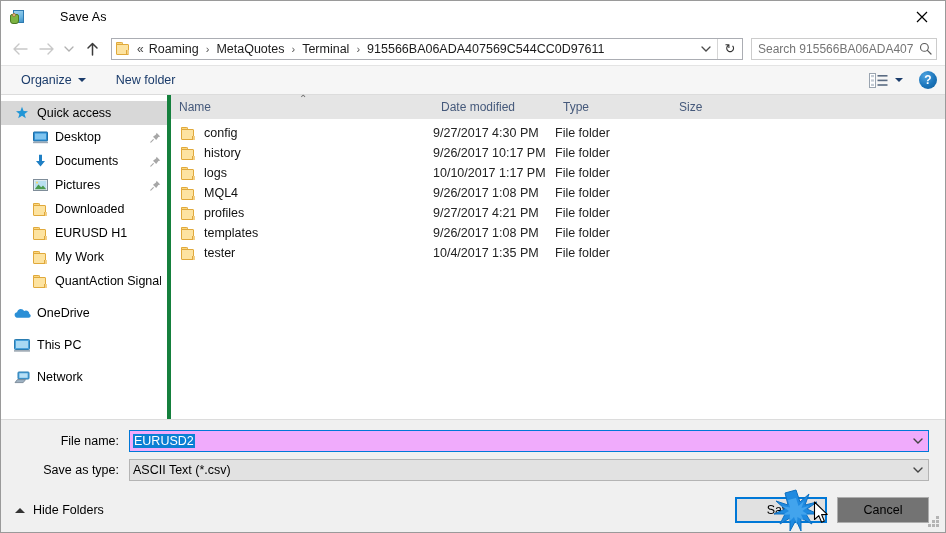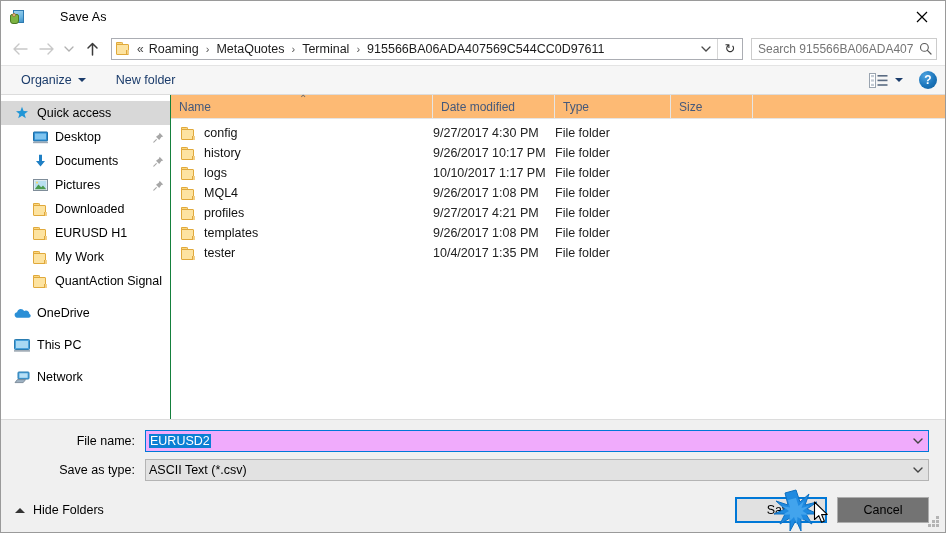--- a/index.html
+++ b/index.html
@@ -194,21 +194,21 @@
   
   .body {
     flex: 1 1 auto;
     display: flex;
     min-height: 0;
     background: #ffffff;
   }
   .sidebar {
     width: 170px; flex: 0 0 170px;
     background: #ffffff;
-    border-right: 1px solid #15803d;
+    border-right: 4px solid #15803d;
     padding-top: 6px;
     box-sizing: border-box;
     overflow: hidden;
   }
   .side-item {
     height: 24px;
     display: flex; align-items: center;
     font-size: 12.5px;
     color: #000;
     padding-right: 6px;
@@ -263,21 +263,21 @@
     flex: 1 1 auto;
     display: flex; flex-direction: column;
     min-width: 0;
     background: #fff;
   }
   .col-head {
     height: 23px; min-height: 23px;
     display: flex; align-items: center;
     border-bottom: 1px solid #e5e5e5;
     position: relative;
-    background: #fdba74;
+    background: #e5e5e5;
   }
   .col {
     font-size: 12px; color: #45597b;
     padding-left: 8px;
     height: 23px;
     display: flex; align-items: center;
     box-sizing: border-box;
     border-right: 1px solid #e5e5e5;
     position: relative;
   }
@@ -305,21 +305,21 @@
   }
   .row .c-name .folder { margin-right: 8px; }
   .row .c-date { width: 122px; flex: 0 0 122px; color:#222; }
   .row .c-type { width: 116px; flex: 0 0 116px; color:#222; }
   .row .c-size { width: 82px; flex: 0 0 82px; }
 
   
   .form {
     background: #f0f0f0;
     border-top: 1px solid #dcdcdc;
-    padding: 10px 16px 0 32px;
+    padding: 10px 16px 0 16px;
     min-height: 64px;
     box-sizing: border-box;
   }
   .form-row {
     display: flex; align-items: center;
     margin-bottom: 7px;
   }
   .form-label {
     width: 112px; flex: 0 0 112px;
     text-align: right;

